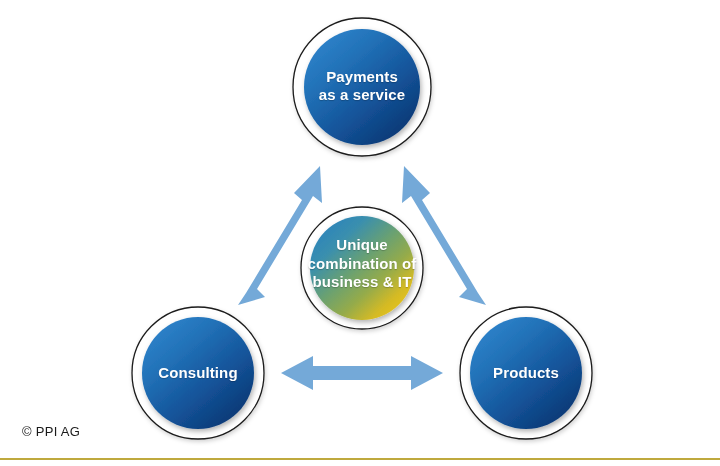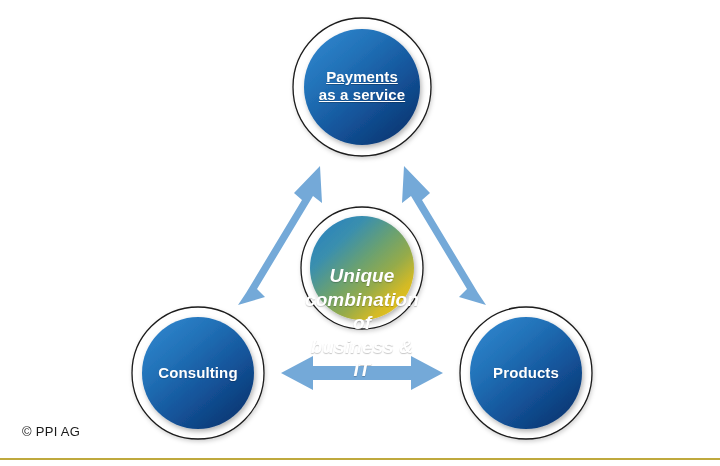--- a/index.html
+++ b/index.html
@@ -38,29 +38,27 @@
     letter-spacing: 0.1px;
     pointer-events: none;
     white-space: pre-line;
     text-shadow: 0 1px 1px rgba(0,0,0,0.22);
   }
   .node-label.top {
     left: 287px;
     top: 68px;
     width: 150px;
     font-size: 15px;
-    text-decoration: underline;
   }
   .node-label.center {
     left: 300px;
-    top: 264px;
+    top: 236px;
     width: 124px;
-    font-size: 19px;
+    font-size: 15px;
     line-height: 1.24;
-    font-style: italic;
   }
   .node-label.left {
     left: 133px;
     top: 364px;
     width: 130px;
     font-size: 15px;
   }
   .node-label.right {
     left: 461px;
     top: 364px;

